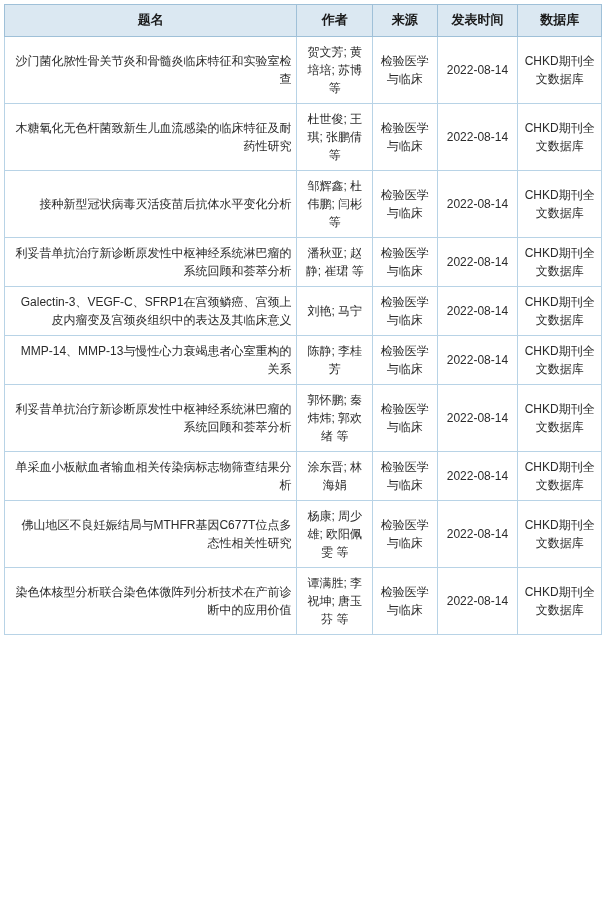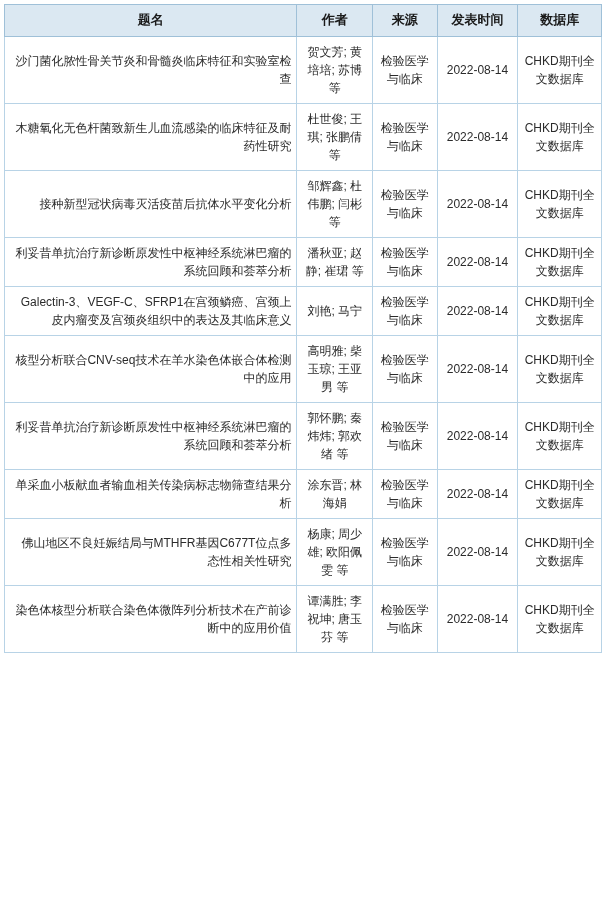--- a/index.html
+++ b/index.html
@@ -121,22 +121,22 @@
         <td class="db">CHKD期刊全文数据库</td>
       </tr>
       <tr>
         <td class="title">Galectin-3、VEGF-C、SFRP1在宫颈鳞癌、宫颈上皮内瘤变及宫颈炎组织中的表达及其临床意义</td>
         <td class="authors">刘艳; 马宁</td>
         <td class="source">检验医学与临床</td>
         <td class="date">2022-08-14</td>
         <td class="db">CHKD期刊全文数据库</td>
       </tr>
       <tr>
-        <td class="title">核型分析联合CNV-seq技术在羊水染色体嵌合体检测中的应用</td>
-        <td class="authors">高明雅; 柴玉琼; 王亚男 等</td>
+        <td class="title">MMP-14、MMP-13与慢性心力衰竭患者心室重构的关系</td>
+        <td class="authors">陈静; 李桂芳</td>
         <td class="source">检验医学与临床</td>
         <td class="date">2022-08-14</td>
         <td class="db">CHKD期刊全文数据库</td>
       </tr>
       <tr>
         <td class="title">利妥昔单抗治疗新诊断原发性中枢神经系统淋巴瘤的系统回顾和荟萃分析</td>
         <td class="authors">郭怀鹏; 秦炜炜; 郭欢绪 等</td>
         <td class="source">检验医学与临床</td>
         <td class="date">2022-08-14</td>
         <td class="db">CHKD期刊全文数据库</td>

